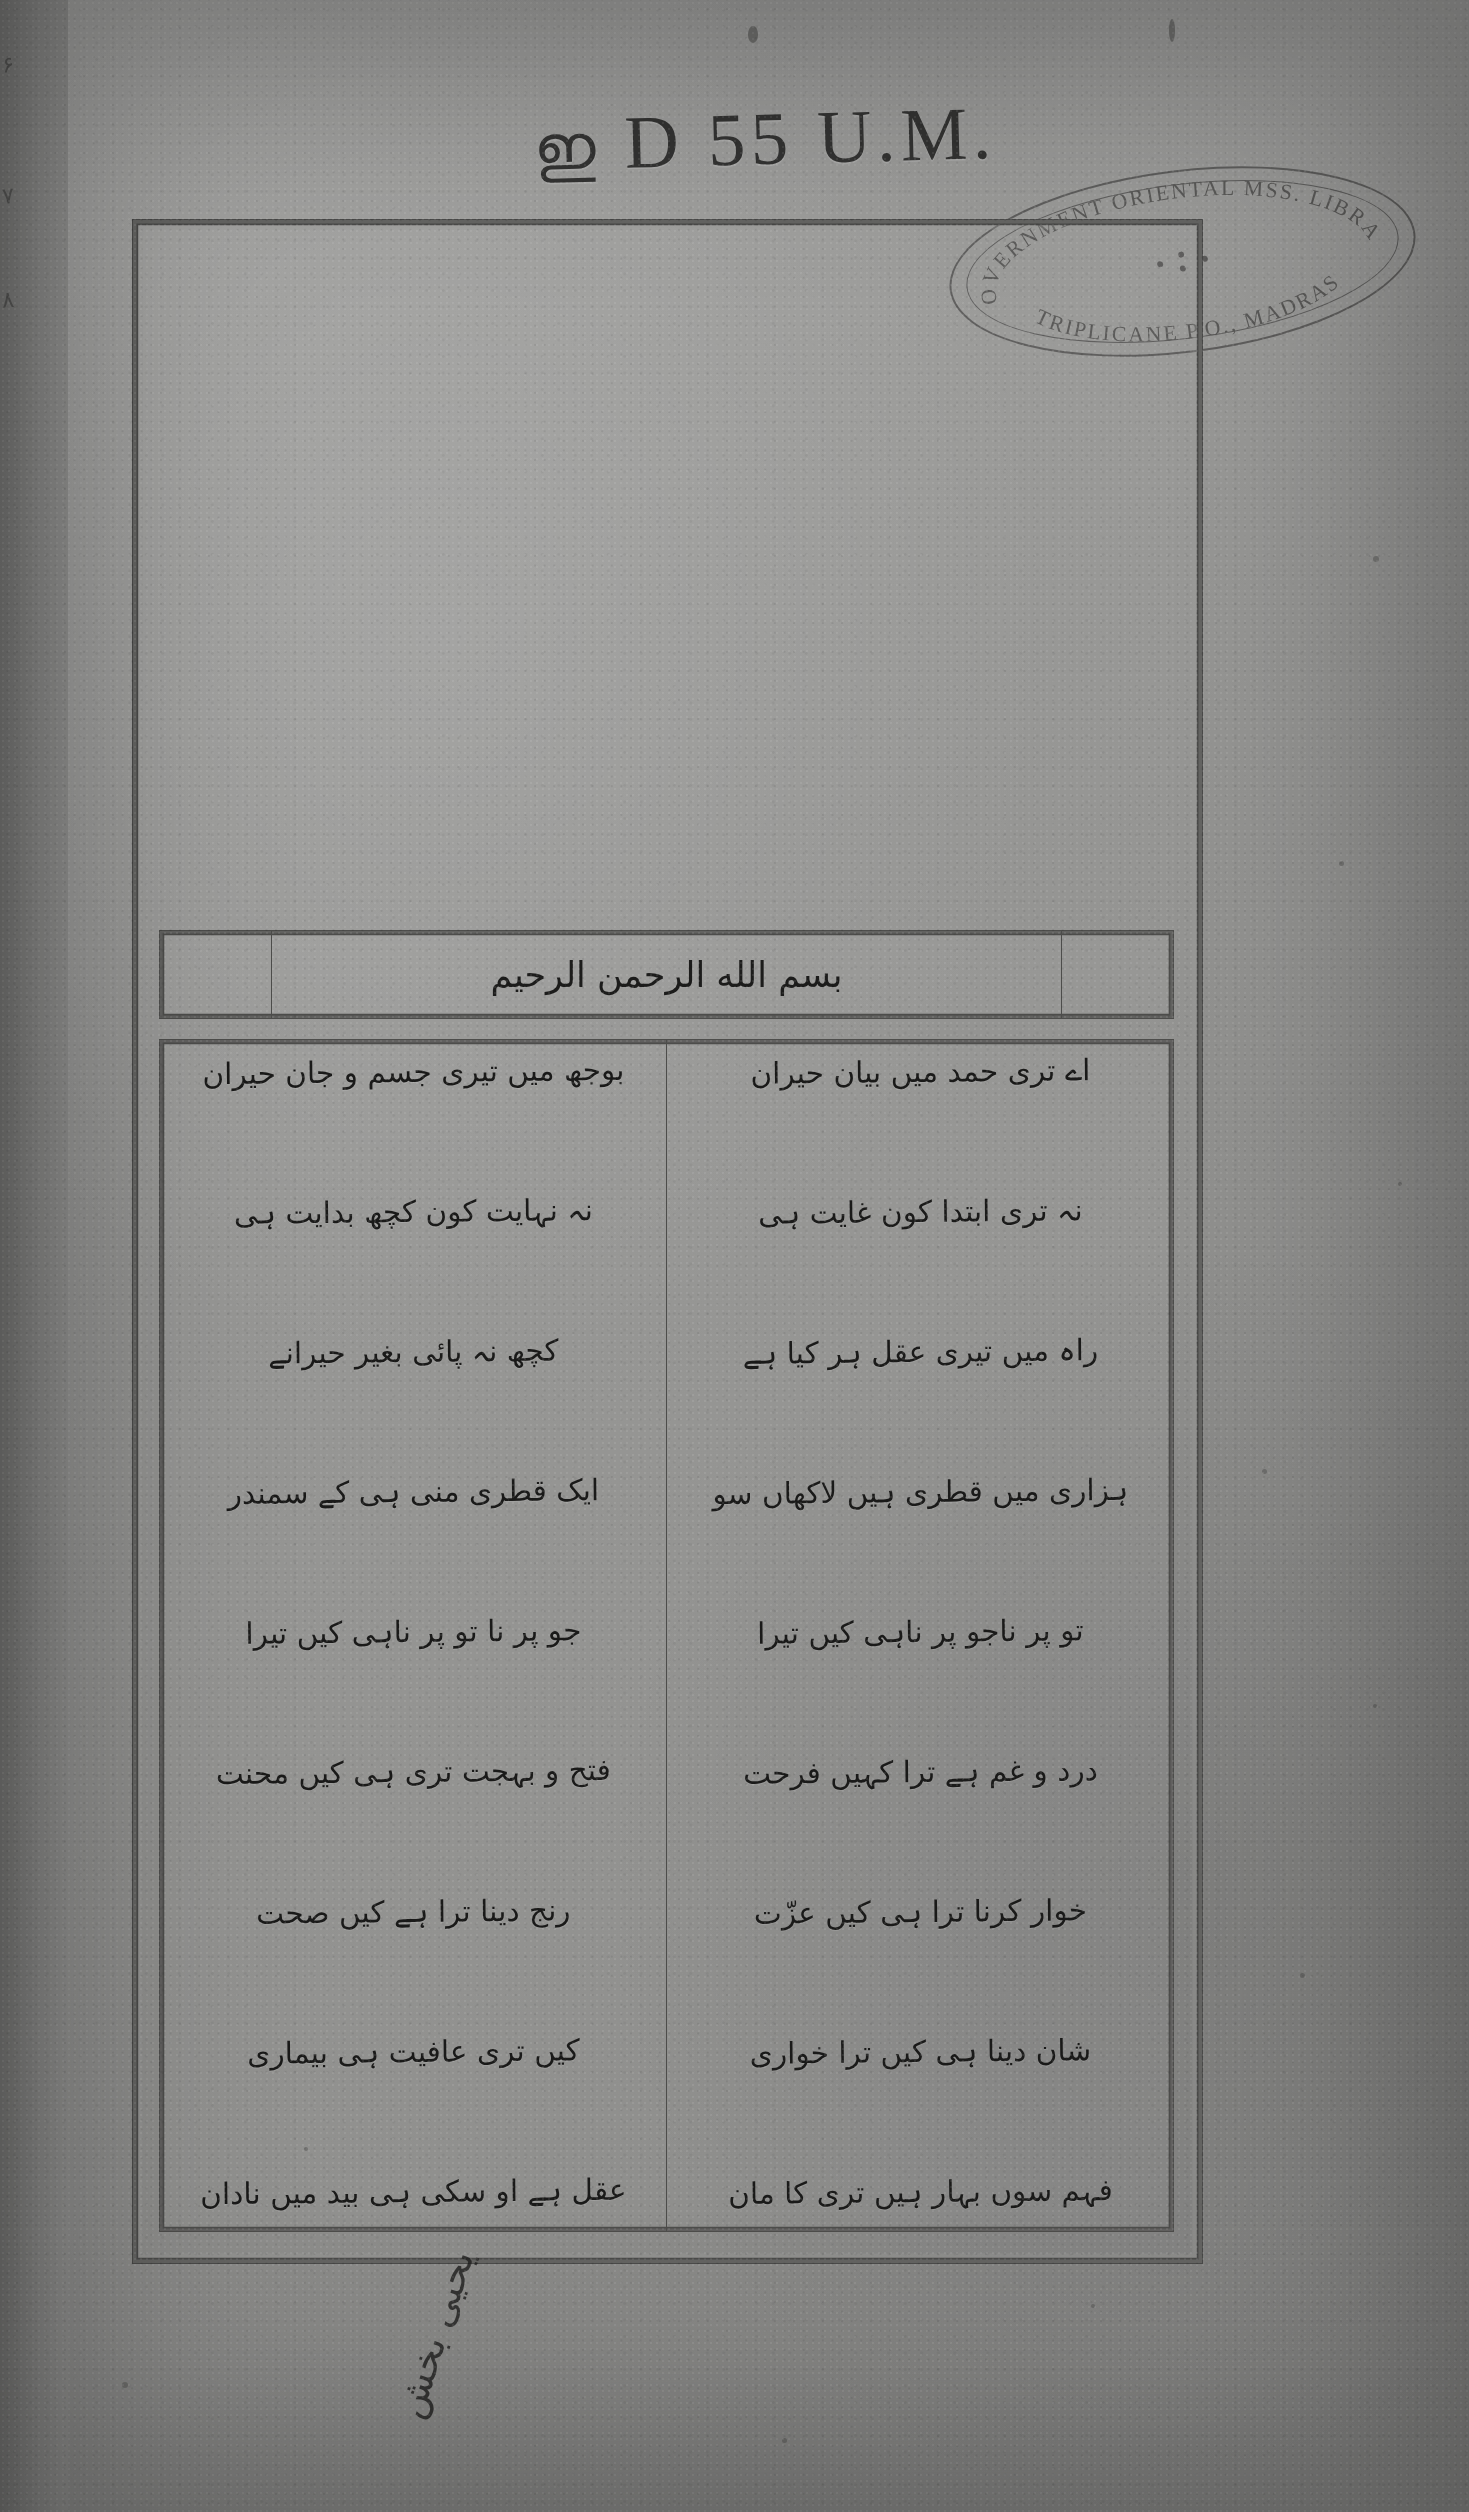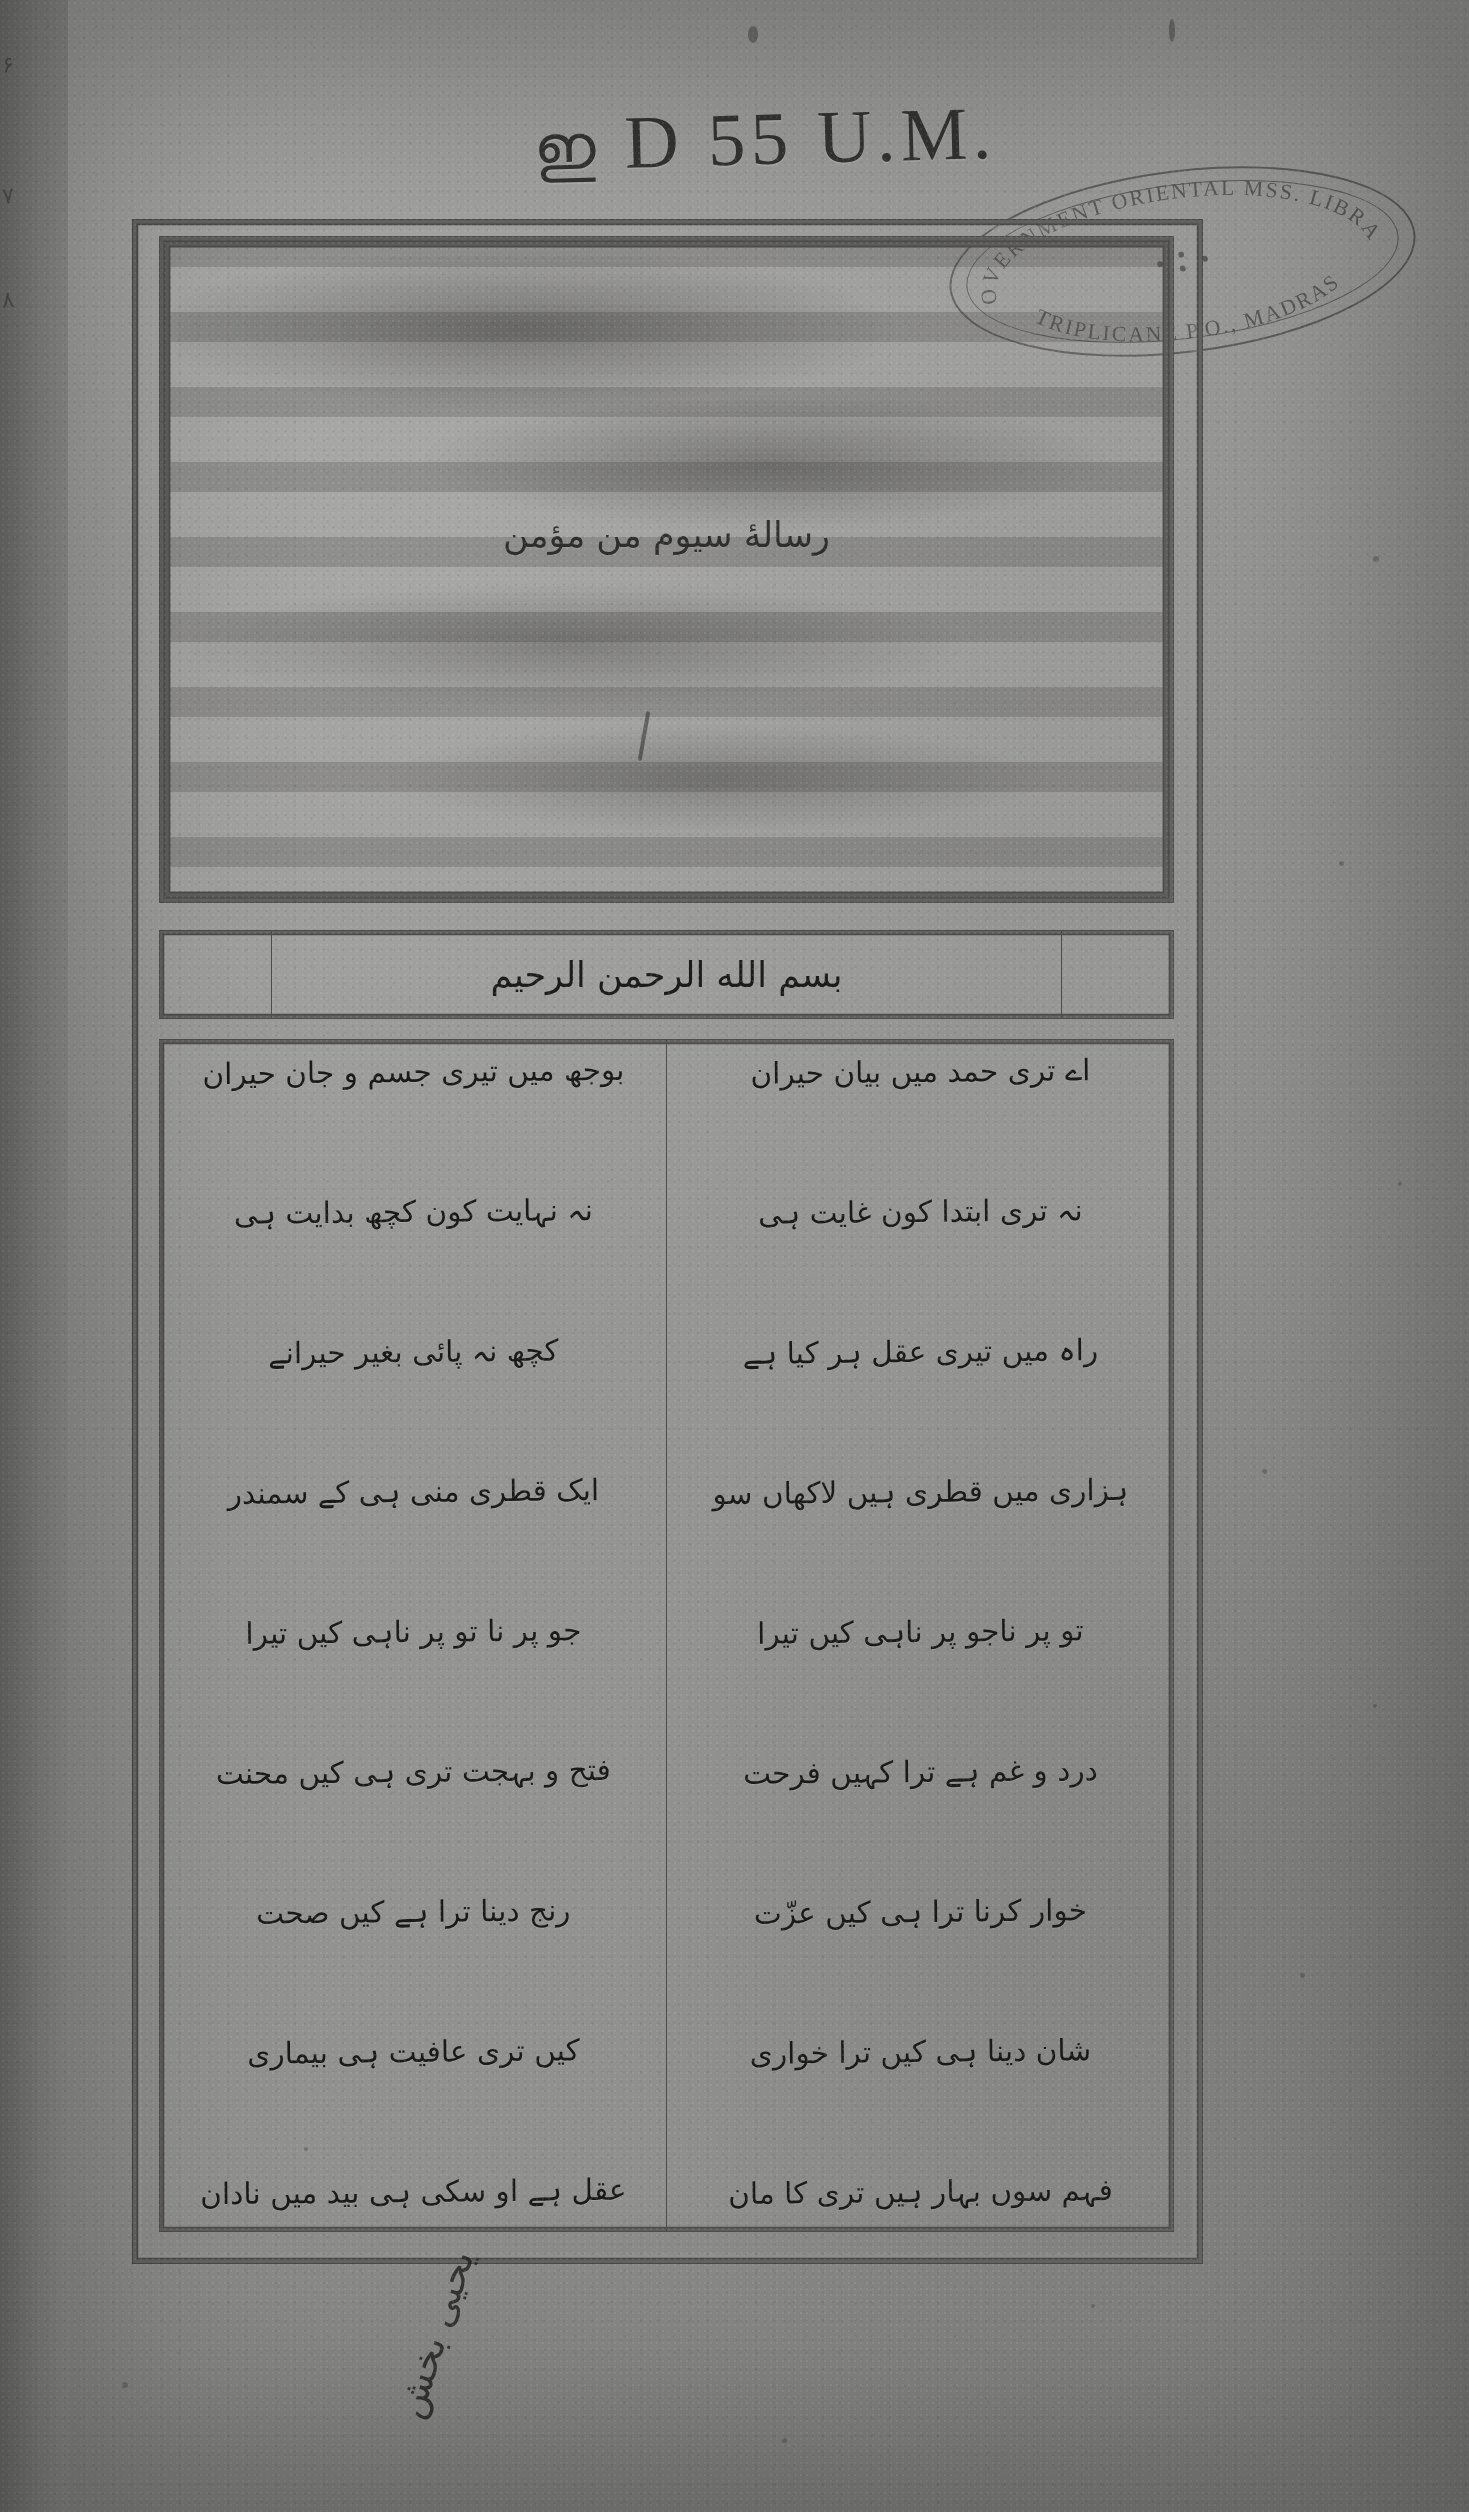--- a/index.html
+++ b/index.html
@@ -317,25 +317,20 @@
     <div class="stamp-dots">
       <i style="left:0; top:7.8px;"></i>
       <i style="left:22.6px; top:0;"></i>
       <i style="left:22.6px; top:14.8px;"></i>
       <i style="left:45px; top:7.8px;"></i>
     </div>
   </div>
 
   <div class="frame-outer"></div>
 
-  <div class="panel-top">
-    <div class="smudge"></div>
-    <div class="title-line">رسالهٔ سيوم من مؤمن</div>
-    <div class="stray-stroke"></div>
-  </div>
 
   <div class="band">
     <div class="cell-side"></div>
     <div class="cell-main">بسم الله الرحمن الرحيم</div>
     <div class="cell-side last"></div>
   </div>
 
   <div class="verse-block">
     <div class="verse-col right-col">
       <div class="verse-line">اے تری حمد میں بیان حیران</div>

